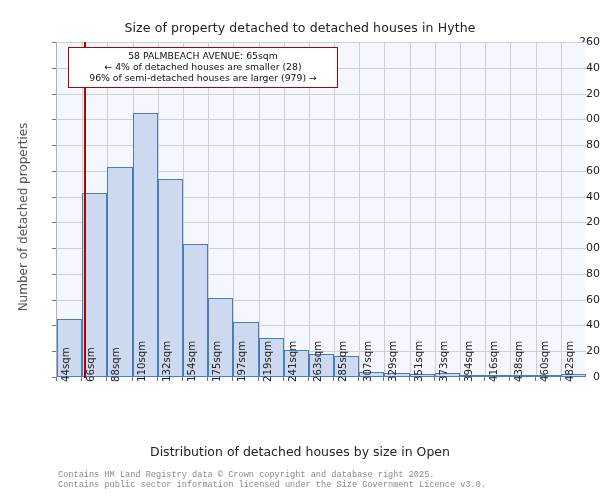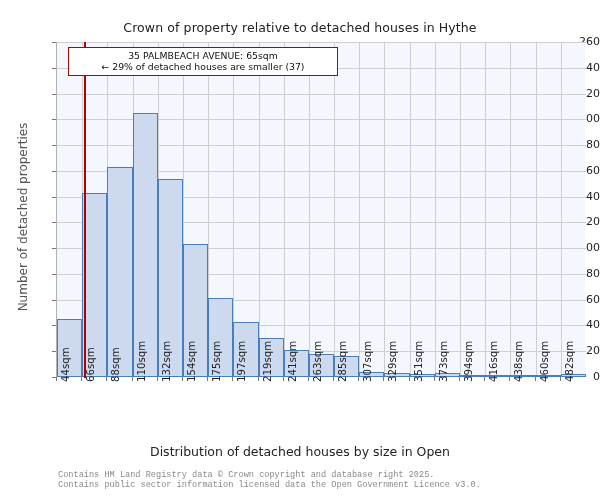--- a/index.html
+++ b/index.html
@@ -81,21 +81,21 @@
     font-size:8.6px;line-height:10.4px;color:#8a8a8a;font-family:Liberation Mono, monospace;
   }
   .tick{position:absolute;width:1px;height:4px;background:#777;top:377px;}
   .ytick{position:absolute;left:52px;width:4px;height:1px;background:#777;}
 </style>
 </head>
 <body>
 
 <div id="root">
 
-  <div class="title2">Crown of property relative to detached houses in Hythe</div>
+  <div class="title2">Size of property detached to detached houses in Hythe</div>
 
   <div class="ytitle-wrap">
     <div class="ytitle">Number of detached properties</div>
   </div>
 
   <div id="ylabels">
       <div class="ylab" style="top: 370px;">0</div>
       <div class="ylab" style="top: 344.231px;">20</div>
       <div class="ylab" style="top: 318.462px;">40</div>
       <div class="ylab" style="top: 292.692px;">60</div>
@@ -186,22 +186,23 @@
         <div class="bar" title="416sqm: 1" style="left: 428.238px; width: 25.1905px; height: 1.28846px; background: rgb(204, 217, 239); border-color: rgb(74, 126, 187);"></div>
         <div class="bar" title="438sqm: 1" style="left: 453.429px; width: 25.1905px; height: 1.28846px; background: rgb(204, 217, 239); border-color: rgb(74, 126, 187);"></div>
         <div class="bar" title="460sqm: 0" style="left: 478.619px; width: 25.1905px; height: 0.8px; background: rgb(204, 217, 239); border-color: rgb(74, 126, 187);"></div>
         <div class="bar" title="482sqm: 2" style="left: 503.81px; width: 25.1905px; height: 2.57692px; background: rgb(204, 217, 239); border-color: rgb(74, 126, 187);"></div>
       </div>
   </div>
 
   <div class="marker"></div>
 
   <div class="annot">
-    <div>35 PALMBEACH AVENUE: 65sqm</div>
-    <div>← 29% of detached houses are smaller (37)</div>
+    <div>58 PALMBEACH AVENUE: 65sqm</div>
+    <div>← 4% of detached houses are smaller (28)</div>
+    <div>96% of semi-detached houses are larger (979) →</div>
   </div>
 
   <div id="xlabels">
       <div class="xlab" style="left: 60px;">44sqm</div>
       <div class="xlab" style="left: 85.1905px;">66sqm</div>
       <div class="xlab" style="left: 110.381px;">88sqm</div>
       <div class="xlab" style="left: 135.571px;">110sqm</div>
       <div class="xlab" style="left: 160.762px;">132sqm</div>
       <div class="xlab" style="left: 185.952px;">154sqm</div>
       <div class="xlab" style="left: 211.143px;">175sqm</div>
@@ -241,16 +242,16 @@
       <div class="tick" style="left: 484.238px;"></div>
       <div class="tick" style="left: 509.429px;"></div>
       <div class="tick" style="left: 534.619px;"></div>
       <div class="tick" style="left: 559.81px;"></div>
     </div>
 
   <div class="xtitle">Distribution of detached houses by size in Open</div>
 
   <div class="footer">
     <div>Contains HM Land Registry data © Crown copyright and database right 2025.</div>
-    <div>Contains public sector information licensed data the Open Government Licence v3.0.</div>
+    <div>Contains public sector information licensed under the Size Government Licence v3.0.</div>
   </div>
 
 </div>
 
 </body></html>

